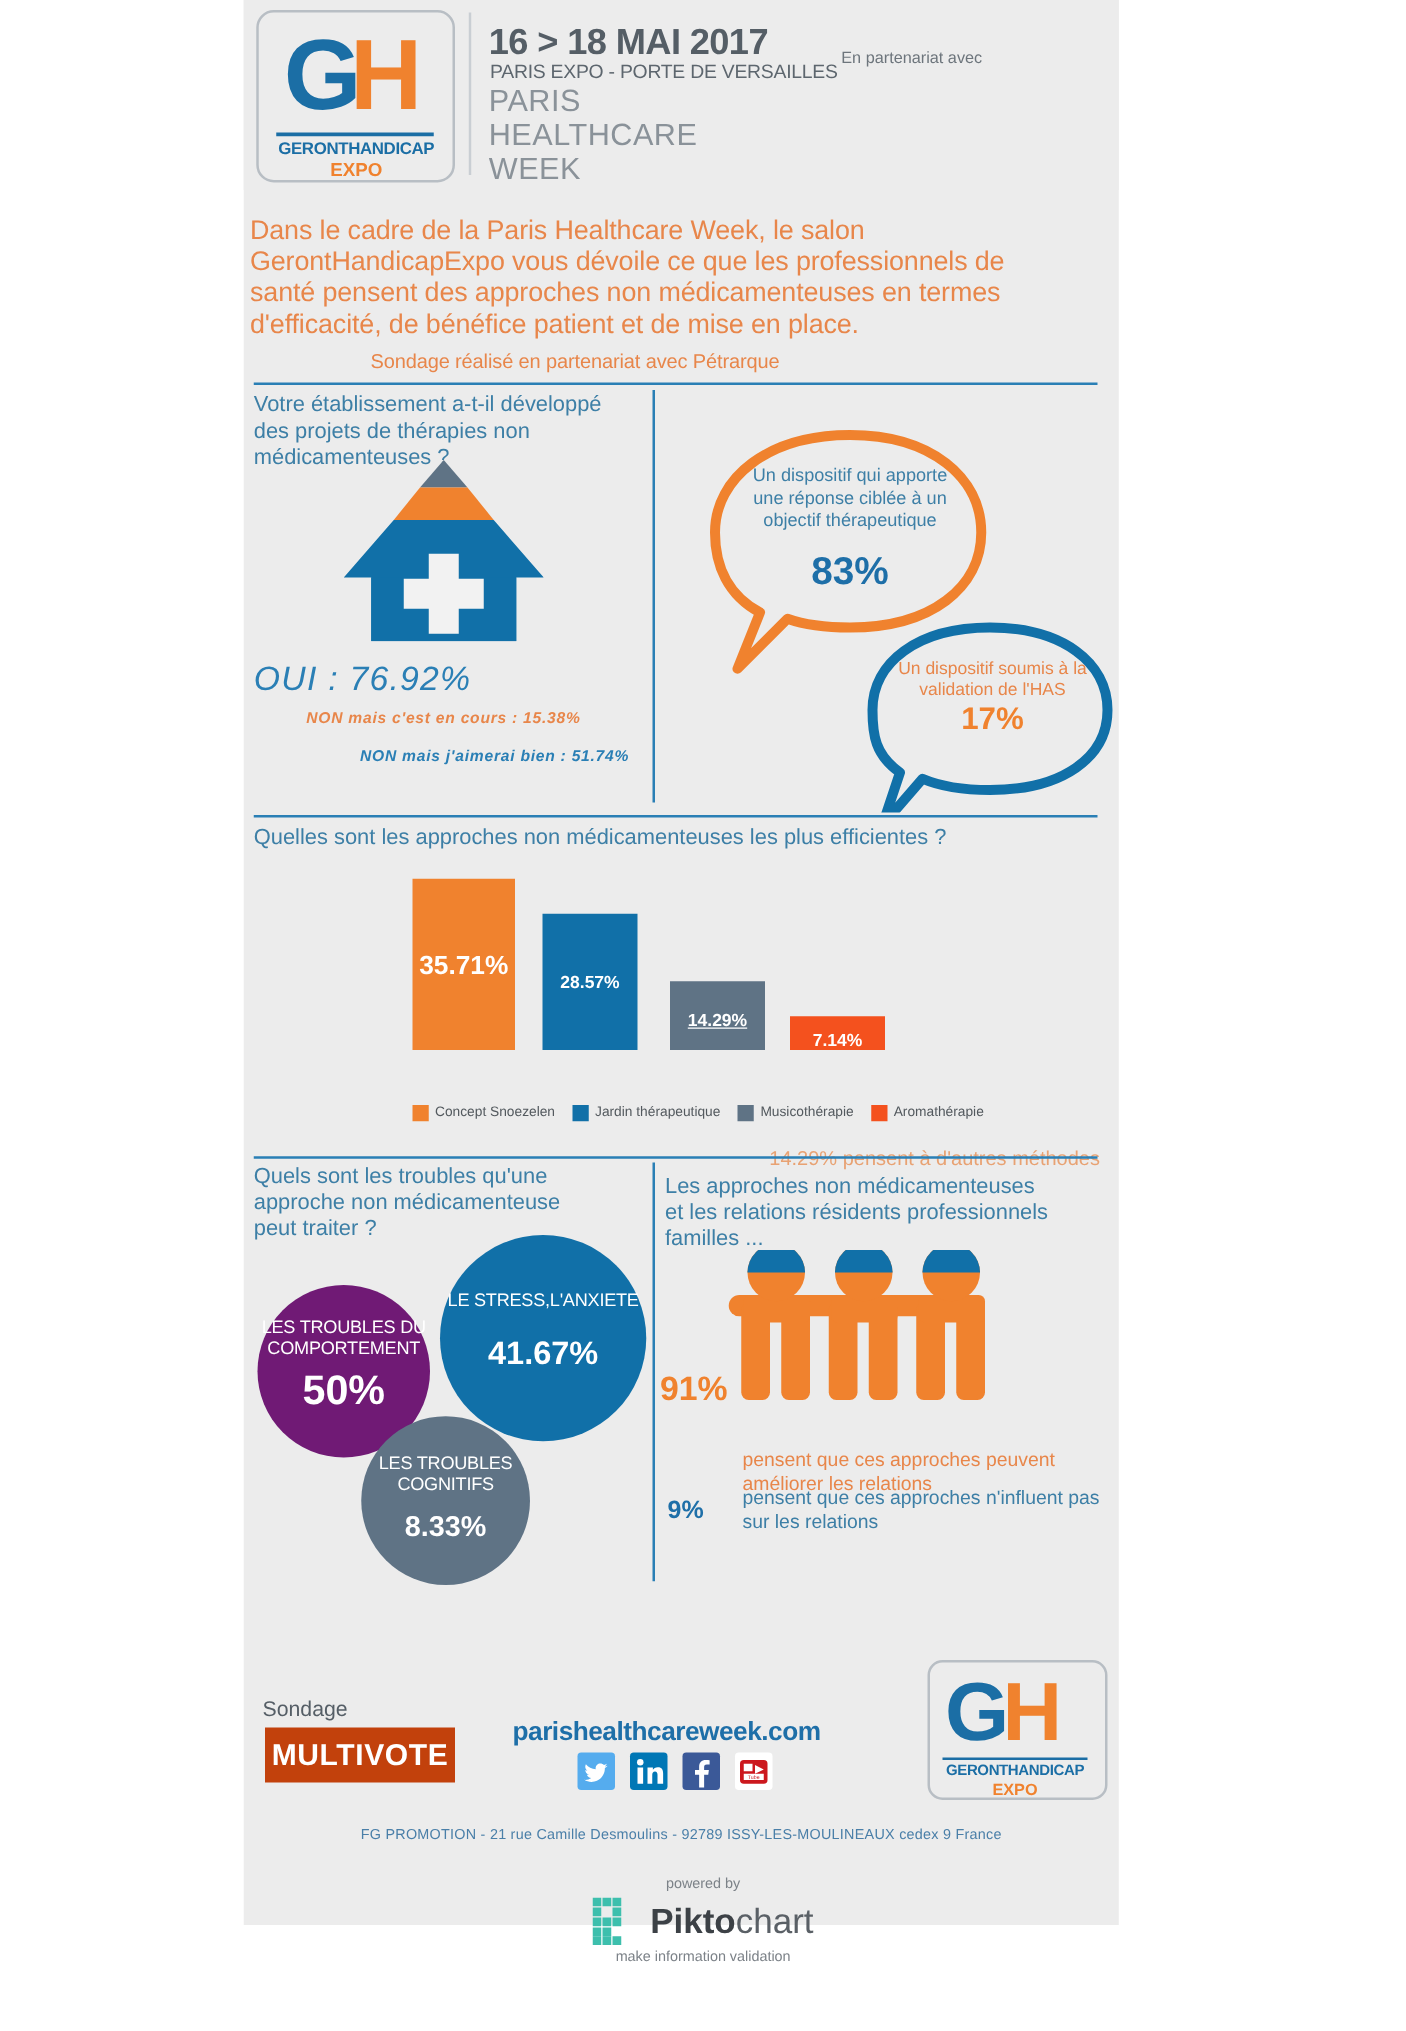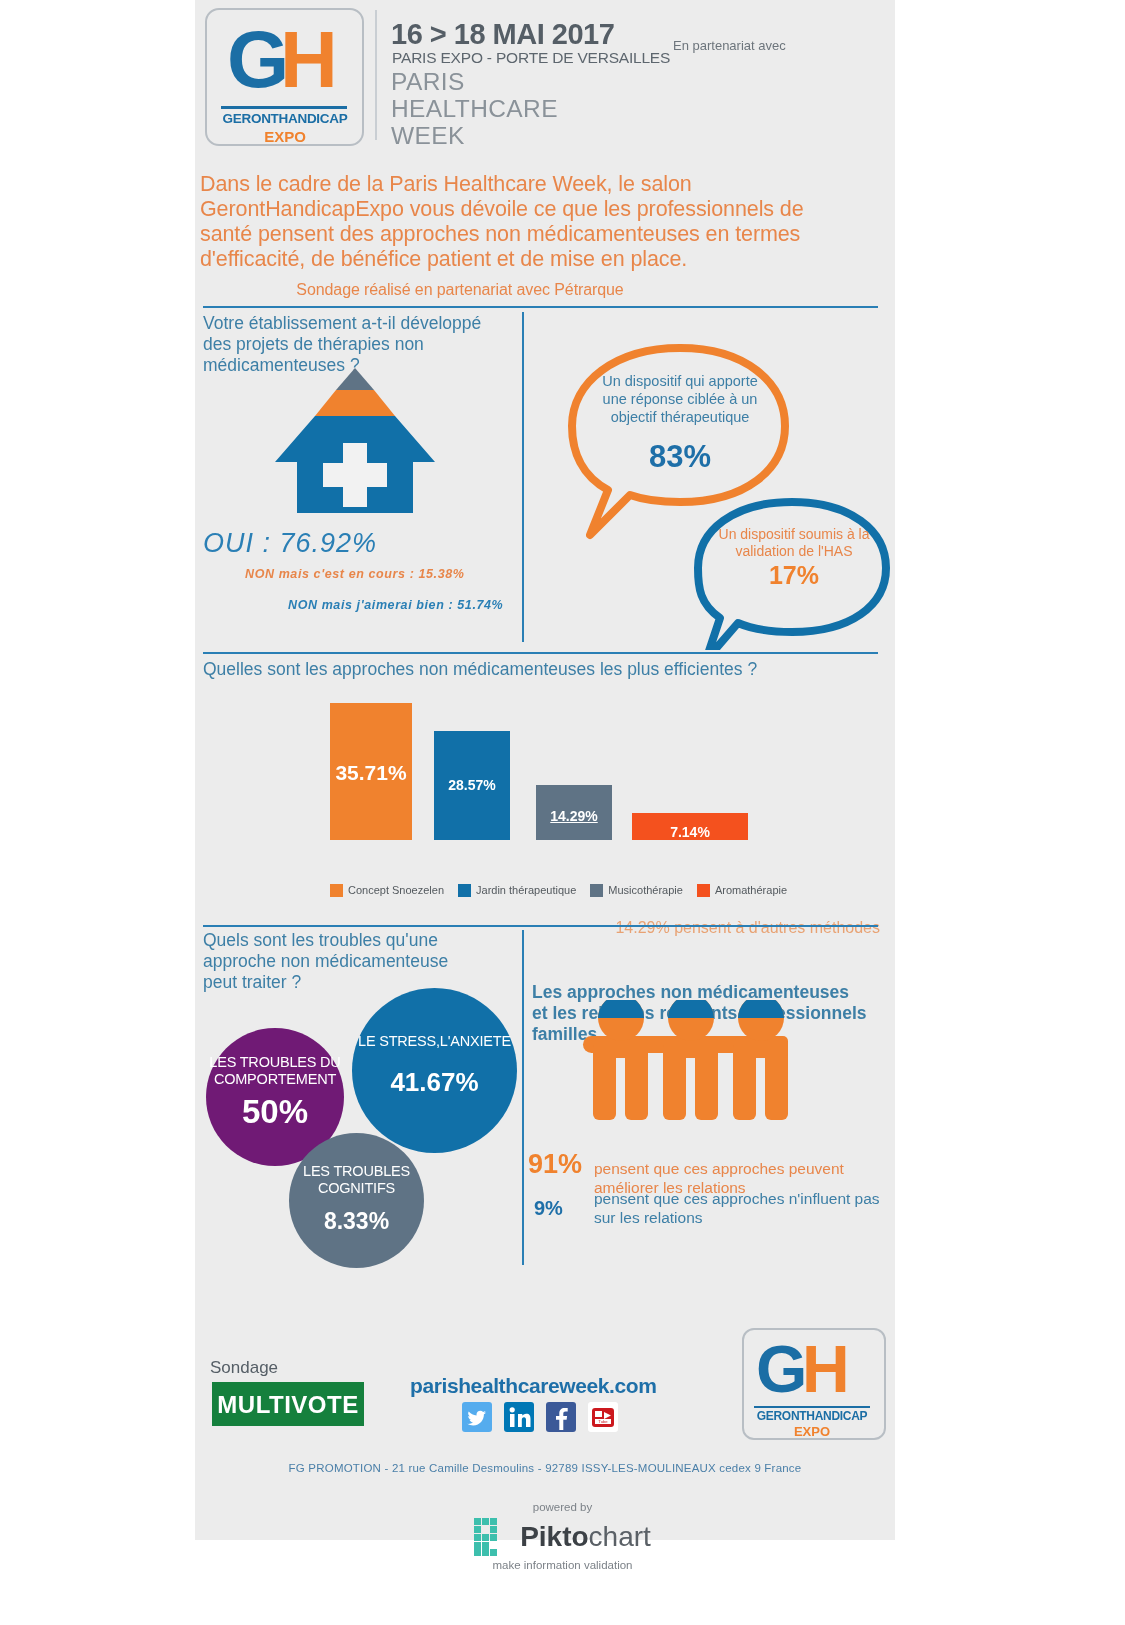--- a/index.html
+++ b/index.html
@@ -64,29 +64,29 @@
   .sw{width:13px;height:13px;display:block;}
   .other-m{position:absolute;left:540px;top:918px;width:340px;text-align:right;font:16px/20px "Liberation Sans",sans-serif;color:#e8a273;}
 
   
   .circ{position:absolute;border-radius:50%;color:#fff;text-align:center;}
   .circ .lab{position:absolute;left:0;width:100%;font:14.5px/17px "Liberation Sans",sans-serif;letter-spacing:-0.2px;}
   .circ .pct{position:absolute;left:0;width:100%;font:bold 28px/32px "Liberation Sans",sans-serif;}
 
   
   .people{position:absolute;left:565px;top:1000px;width:240px;height:125px;}
-  .p91{position:absolute;left:528px;top:1149px;font:bold 27px/30px "Liberation Sans",sans-serif;color:#f0822e;}
+  .p91{position:absolute;left:528px;top:1096px;font:bold 27px/30px "Liberation Sans",sans-serif;color:#f0822e;}
   .p91t{position:absolute;left:594px;top:1143px;width:290px;font:15.5px/19px "Liberation Sans",sans-serif;color:#e8864a;margin-top:16px;}
   .p9{position:absolute;left:534px;top:1196px;font:bold 20px/24px "Liberation Sans",sans-serif;color:#1e6fa8;}
   .p9t{position:absolute;left:594px;top:1189px;width:290px;font:15.5px/19px "Liberation Sans",sans-serif;color:#3d7fa6;}
 
   
   .study{position:absolute;left:360px;top:1290px;width:370px;text-align:center;font:12.5px/17px "Liberation Sans",sans-serif;color:#2a6d9e;}
   .sondage-lbl{position:absolute;left:210px;top:1358px;font:17px/20px "Liberation Sans",sans-serif;color:#555e66;}
-  .mv{position:absolute;left:212px;top:1382px;width:152px;height:44px;background:#15803d;}
+  .mv{position:absolute;left:212px;top:1382px;width:152px;height:44px;background:#c2410c;}
   .mv-txt{position:absolute;left:0;top:10px;width:152px;text-align:center;font:bold 24px/26px "Liberation Sans",sans-serif;color:#ffffff;letter-spacing:0.5px;}
   .site{position:absolute;left:410px;top:1374px;font:bold 21px/24px "Liberation Sans",sans-serif;color:#1e6fa8;letter-spacing:-0.4px;}
   .socials{position:absolute;left:462px;top:1402px;display:flex;gap:12px;}
   .soc{width:30px;height:30px;border-radius:3px;position:relative;}
   .gh-box2{position:absolute;left:742px;top:1328px;width:140px;height:108px;border:2px solid #b8bec4;border-radius:12px;background:#ececec;}
   .addr{position:absolute;left:200px;top:1461px;width:690px;text-align:center;font:11.5px/15px "Liberation Sans",sans-serif;color:#4a7fa8;letter-spacing:0.2px;}
 
   .pikto{position:absolute;left:0;top:1500px;width:1125px;text-align:center;}
   .pikto .pb{font:11.5px/14px "Liberation Sans",sans-serif;color:#7c8288;}
   .pikto-row{display:inline-flex;align-items:center;gap:8px;margin-top:4px;}
@@ -171,21 +171,21 @@
   <div class="bars" id="bars">
       <div class="bar big" style="left: 0px; width: 82px; height: 137px; background: rgb(240, 130, 46);">
         <div class="val" style="top: 58px;">35.71%</div>
       </div>
       <div class="bar" style="left: 104px; width: 76px; height: 109px; background: rgb(17, 112, 168);">
         <div class="val" style="top: 46px;">28.57%</div>
       </div>
       <div class="bar" style="left: 206px; width: 76px; height: 55px; background: rgb(95, 115, 133);">
         <div class="val" style="top: 23px; text-decoration: underline;">14.29%</div>
       </div>
-      <div class="bar" style="left: 302px; width: 76px; height: 27px; background: rgb(244, 81, 30); padding-left: 40px;">
+      <div class="bar" style="left: 302px; width: 76px; height: 27px; background: rgb(244, 81, 30);">
         <div class="val" style="top: 11px;">7.14%</div>
       </div>
     </div>
   <div class="legend" id="legend">
       <div class="lg">
         <span class="sw" style="background: rgb(240, 130, 46);"></span>
         <span>Concept Snoezelen</span>
       </div>
       <div class="lg">
         <span class="sw" style="background: rgb(17, 112, 168);"></span>
@@ -221,21 +221,21 @@
     <div class="lab" style="top:45px;">LE STRESS,L'ANXIETE</div>
     <div class="pct" style="top:78px;font-size:26px;">41.67%</div>
   </div>
 
   <div class="circ" style="left:289px;top:1133px;width:135px;height:135px;background:#5f7385;">
     <div class="lab" style="top:30px;">LES TROUBLES</div>
     <div class="lab" style="top:47px;">COGNITIFS</div>
     <div class="pct" style="top:72px;font-size:23px;">8.33%</div>
   </div>
 
-  <div class="q-title" style="left:532px;top:982px;width:350px;font-weight:bold;">
+  <div class="q-title" style="left:532px;top:938px;width:350px;">
     <div>Les approches non médicamenteuses</div>
     <div>et les relations résidents professionnels</div>
     <div>familles ...</div>
   </div>
 
   <svg class="people" viewBox="0 0 240 125">
     <g fill="#f0822e">
       <rect x="18" y="36" width="204" height="17" rx="8.5"></rect>
       <rect x="28" y="42" width="23" height="78" rx="6"></rect>
       <rect x="60" y="42" width="23" height="78" rx="6"></rect>

